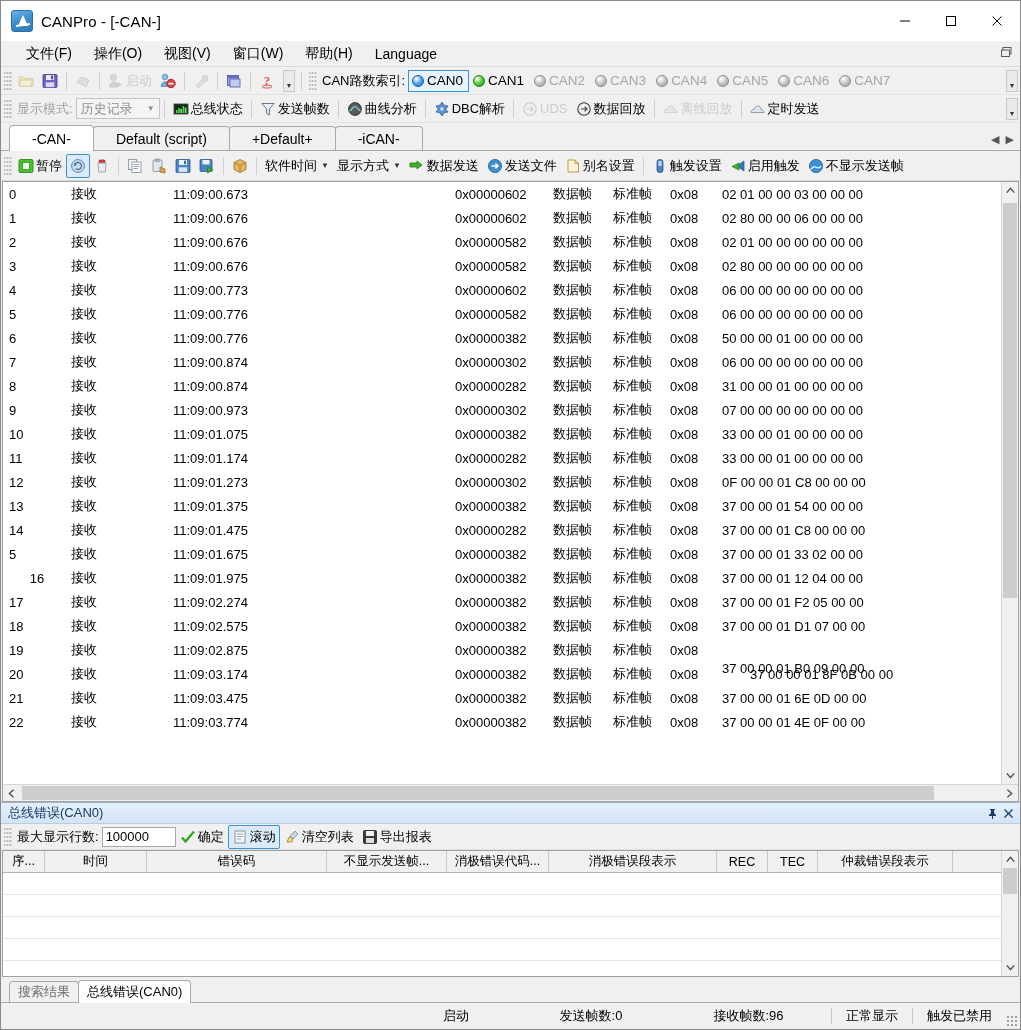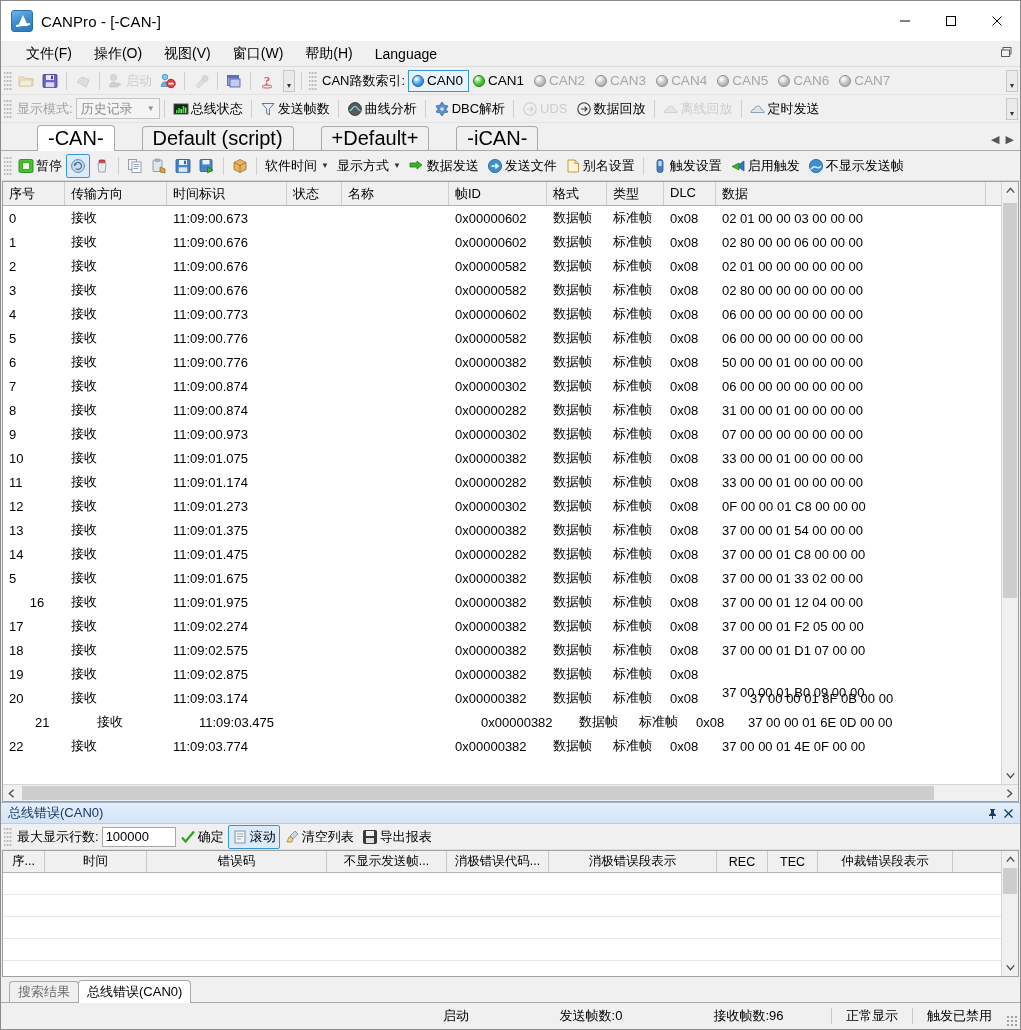--- a/index.html
+++ b/index.html
@@ -161,31 +161,30 @@
   
   .doctabs {
     height: 28px; min-height: 28px;
     background: #f0f0f0;
     display: flex; align-items: flex-end;
     padding-left: 8px;
     border-bottom: 1px solid #a9a9a9;
     position: relative;
   }
   .dtab {
-    height: 24px; padding: 0 10px;
+    height: 24px; padding: 0 22px;
     display: flex; align-items: center;
-    font-size: 20px; color: #000;
+    font-size: 14px; color: #000;
     border: 1px solid #a9a9a9;
     border-bottom: none;
     background: #f0f0f0;
     border-radius: 4px 4px 0 0;
     margin-right: -1px;
     cursor: default;
     position: relative;
-    margin-left: 28px;
   }
   .dtab.active {
     background: #ffffff;
     height: 26px;
     z-index: 3;
     margin-bottom: -1px;
   }
   .dtab-navs {
     position: absolute; right: 6px; bottom: 4px;
     display: flex; gap: 6px; align-items: center;
@@ -769,32 +768,20 @@
           <path d="M2.6 11.5c1.4-2 2.6-2.8 4-2.8 1.6 0 2.2 1.2 3.6 1.2 1 0 2-.6 3-2" fill="none" stroke="#d8ecff" stroke-width="1.4"></path>
         </svg>
       </span>
       <span class="tb-label">不显示发送帧</span>
     </div>
   </div>
 
   <div class="grid-wrap">
     <div class="grid-body-row">
       <div class="grid-main">
-        <div class="ghead">
-          <div class="gh" style="width:62px">序号</div>
-          <div class="gh" style="width:102px">传输方向</div>
-          <div class="gh" style="width:120px">时间标识</div>
-          <div class="gh" style="width:55px">状态</div>
-          <div class="gh" style="width:107px">名称</div>
-          <div class="gh" style="width:98px">帧ID</div>
-          <div class="gh" style="width:60px">格式</div>
-          <div class="gh" style="width:57px">类型</div>
-          <div class="gh" style="width:52px">DLC</div>
-          <div class="gh" style="width:270px">数据</div>
-        </div>
         <div class="grows" id="grid-rows">
             <div class="grow">
               <div class="gc" style="width: 62px;">0</div>
               <div class="gc" style="width: 102px;">接收</div>
               <div class="gc mono" style="width: 120px;">11:09:00.673</div>
               <div class="gc" style="width: 55px;"></div>
               <div class="gc" style="width: 107px;"></div>
               <div class="gc mono" style="width: 98px;">0x00000602</div>
               <div class="gc" style="width: 60px;">数据帧</div>
               <div class="gc" style="width: 57px;">标准帧</div>
@@ -1035,21 +1022,21 @@
               <div class="gc mono" style="width: 120px;">11:09:03.174</div>
               <div class="gc" style="width: 55px;"></div>
               <div class="gc" style="width: 107px;"></div>
               <div class="gc mono" style="width: 98px;">0x00000382</div>
               <div class="gc" style="width: 60px;">数据帧</div>
               <div class="gc" style="width: 57px;">标准帧</div>
               <div class="gc mono" style="width: 52px;">0x08</div>
               <div class="gc mono" style="width: 270px; margin-left: 28px;">37 00 00 01 8F 0B 00 00</div>
             </div>
             <div class="grow">
-              <div class="gc" style="width: 62px; margin-left: 26px;">21</div>
+              <div class="gc" style="width: 62px;">21</div>
               <div class="gc" style="width: 102px;">接收</div>
               <div class="gc mono" style="width: 120px;">11:09:03.475</div>
               <div class="gc" style="width: 55px;"></div>
               <div class="gc" style="width: 107px;"></div>
               <div class="gc mono" style="width: 98px;">0x00000382</div>
               <div class="gc" style="width: 60px;">数据帧</div>
               <div class="gc" style="width: 57px;">标准帧</div>
               <div class="gc mono" style="width: 52px;">0x08</div>
               <div class="gc mono" style="width: 270px;">37 00 00 01 6E 0D 00 00</div>
             </div>

